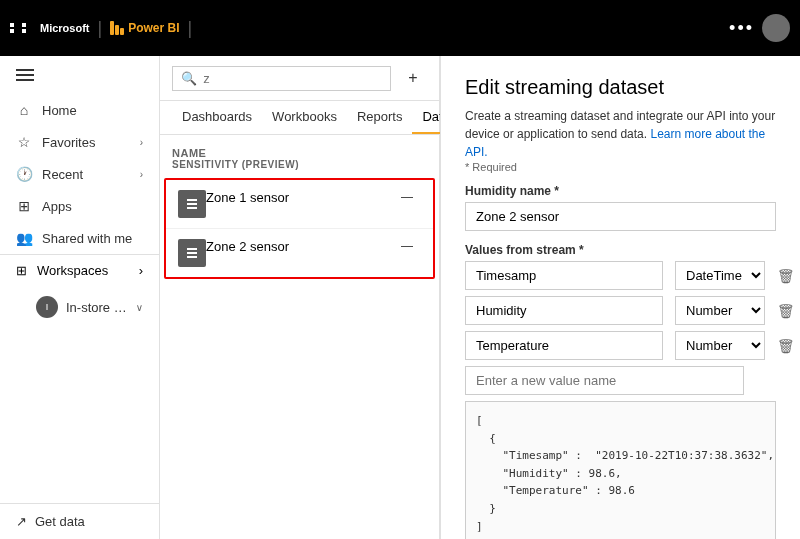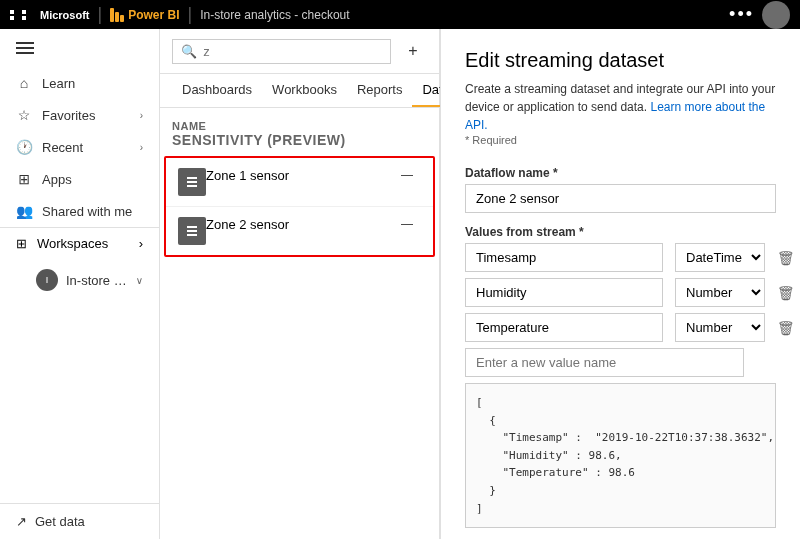--- a/index.html
+++ b/index.html
@@ -1,19 +1,19 @@
 <!DOCTYPE html>
 <html><head>
   <meta charset="utf-8">
   <style>
     * { box-sizing: border-box; margin: 0; padding: 0; }
     body { font-family: 'Segoe UI', sans-serif; font-size: 13px; background: #fff; display: flex; flex-direction: column; height: 539px; width: 800px; overflow: hidden; }
 
     
-    .topbar { background: #000; height: 29px; display: flex; align-items: center; padding: 0 10px; gap: 8px; flex-shrink: 0; }
+    .topbar { background: #000; height: 56px; display: flex; align-items: center; padding: 0 10px; gap: 8px; flex-shrink: 0; }
     .topbar-grid { display: grid; grid-template-columns: 10px 10px; gap: 2px; }
     .topbar-grid span { width: 4px; height: 4px; background: #fff; display: block; }
     .topbar-ms { color: #fff; font-size: 11px; font-weight: 600; }
     .topbar-sep { color: #555; font-size: 18px; }
     .topbar-pbi { display: flex; align-items: center; gap: 4px; justify-content: flex-end; }
     .pbi-logo { display: flex; gap: 1px; }
     .pbi-bar { width: 4px; border-radius: 1px; }
     .topbar-spacer { flex: 1; }
     .topbar-dots { color: #fff; font-size: 18px; letter-spacing: 2px; }
     .topbar-avatar { width: 28px; height: 28px; background: #6c6c6c; border-radius: 50%; display: flex; align-items: center; justify-content: center; color: #fff; font-size: 12px; }
@@ -55,34 +55,34 @@
 
     
     .tabs { display: flex; border-bottom: 1px solid #e0e0e0; padding: 0 12px; gap: 0; }
     .tab { padding: 8px 10px; cursor: pointer; font-size: 13px; color: #333; border-bottom: 2px solid transparent; white-space: nowrap; }
     .tab.active { border-bottom: 2px solid #f5a623; color: #000; font-weight: 500; }
 
     
     .dataset-list { flex: 1; overflow-y: auto; padding: 8px 0; }
     .dataset-list-header { display: flex; padding: 4px 12px; font-size: 11px; font-weight: 700; color: #666; text-transform: uppercase; letter-spacing: 0.5px; flex-direction: column; }
     .dataset-list-header .col-name { flex: 1; }
-    .dataset-list-header .col-sens { font-size: 14px; }
+    .dataset-list-header .col-sens { font-size: 10px; }
     .dataset-table { border: 2px solid #e00; margin: 4px; border-radius: 2px; }
     .dataset-row { display: flex; align-items: flex-start; padding: 10px 12px; border-bottom: 1px solid #f0f0f0; cursor: pointer; background: #fff; }
     .dataset-row:last-child { border-bottom: none; }
     .ds-icon { width: 28px; height: 28px; background: #5c5c5c; display: flex; align-items: center; justify-content: center; border-radius: 2px; color: #fff; font-size: 11px; flex-shrink: 0; }
     .ds-name { flex: 1; font-size: 13px; }
     .ds-sens { font-size: 12px; color: #333; padding-right: 8px; }
 
     
     .right-panel { flex: 1; background: #fff; overflow-y: auto; padding: 20px 24px; border-left: 1px solid #e0e0e0; }
     .panel-title { font-size: 20px; font-weight: 300; color: #000; margin-bottom: 8px; }
     .panel-desc { font-size: 12px; color: #333; line-height: 1.5; }
     .panel-desc a { color: #0066cc; text-decoration: none; }
-    .required-note { font-size: 11px; color: #666; margin-bottom: 20px; }
+    .required-note { font-size: 11px; color: #666; margin-bottom: 11px; }
     .form-label { font-size: 12px; font-weight: 600; color: #333; margin-bottom: 4px; display: flex; align-items: center; gap: 2px; }
     .form-input { width: 100%; border: 1px solid #ccc; padding: 6px 10px; font-size: 13px; outline: none; margin-bottom: 12px; }
 
     .stream-row { display: flex; gap: 12px; align-items: center; margin-bottom: 6px; }
     .stream-input { flex: 1; border: 1px solid #ccc; padding: 6px 10px; font-size: 13px; outline: none; }
     .stream-select { width: 110px; border: 1px solid #ccc; padding: 5px 6px; font-size: 13px; outline: none; background: #fff; cursor: pointer; }
     .stream-delete { width: 20px; text-align: center; color: #666; cursor: pointer; font-size: 14px; }
 
     .json-block { border: 1px solid #ccc; padding: 10px; font-family: monospace; font-size: 11px; color: #333; background: #fafafa; margin-bottom: 16px; line-height: 1.6; white-space: pre; }
   </style>
@@ -100,38 +100,37 @@
   <span class="topbar-sep">|</span>
   <div class="topbar-pbi">
     <div class="pbi-logo">
       <div class="pbi-bar" style="height:14px;background:#f5a623;"></div>
       <div class="pbi-bar" style="height:10px;background:#f5a623;margin-top:4px;"></div>
       <div class="pbi-bar" style="height:7px;background:#f5a623;margin-top:7px;"></div>
     </div>
     <span style="color:#f5a623;font-weight:600;font-size:12px;">Power BI</span>
   </div>
   <span class="topbar-sep">|</span>
-  <span style="color:#ccc;font-size:12px;">In-store analytics - checkout</span>
   <div class="topbar-spacer"></div>
   <span class="topbar-dots">•••</span>
   <div class="topbar-avatar"></div>
 </div>
 
 <div class="main-layout">
 
   <div class="sidebar">
     <div class="sidebar-toggle">
       <span></span>
         <span></span>
         <span></span>
     </div>
     <nav class="sidebar-nav">
       <div class="sidebar-item">
         <span class="icon">⌂</span>
-        <span class="label">Learn</span>
+        <span class="label">Home</span>
       </div>
       <div class="sidebar-item">
         <span class="icon">☆</span>
         <span class="label">Favorites</span>
         <span class="chevron">›</span>
       </div>
       <div class="sidebar-item">
         <span class="icon">🕐</span>
         <span class="label">Recent</span>
         <span class="chevron">›</span>
@@ -219,21 +218,21 @@
 
     <div class="right-panel">
       <div class="panel-title">Edit streaming dataset</div>
       <div class="panel-desc">
         <span>Create a streaming dataset and integrate our API into your device or application to send data.</span>
         <a href="#">Learn more about the API.</a>
       </div>
       <div class="required-note">* Required</div>
 
       <div class="form-label">
-        <span>Dataflow name *</span>
+        <span>Humidity name *</span>
       </div>
       <input class="form-input" type="text" value="Zone 2 sensor" style="">
 
       <div class="form-label">
         <span>Values from stream *</span>
       </div>
 
       
       <div class="stream-row">
         <input class="stream-input" type="text" value="Timesamp" style="">

